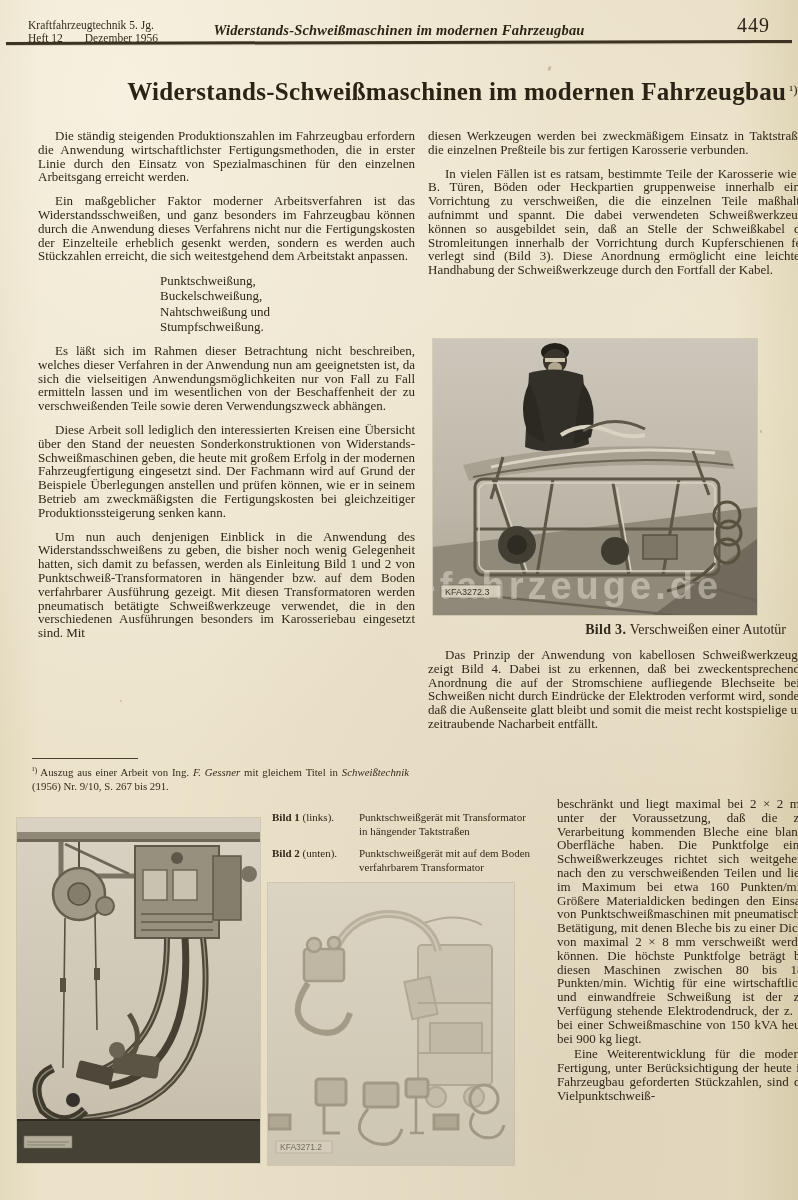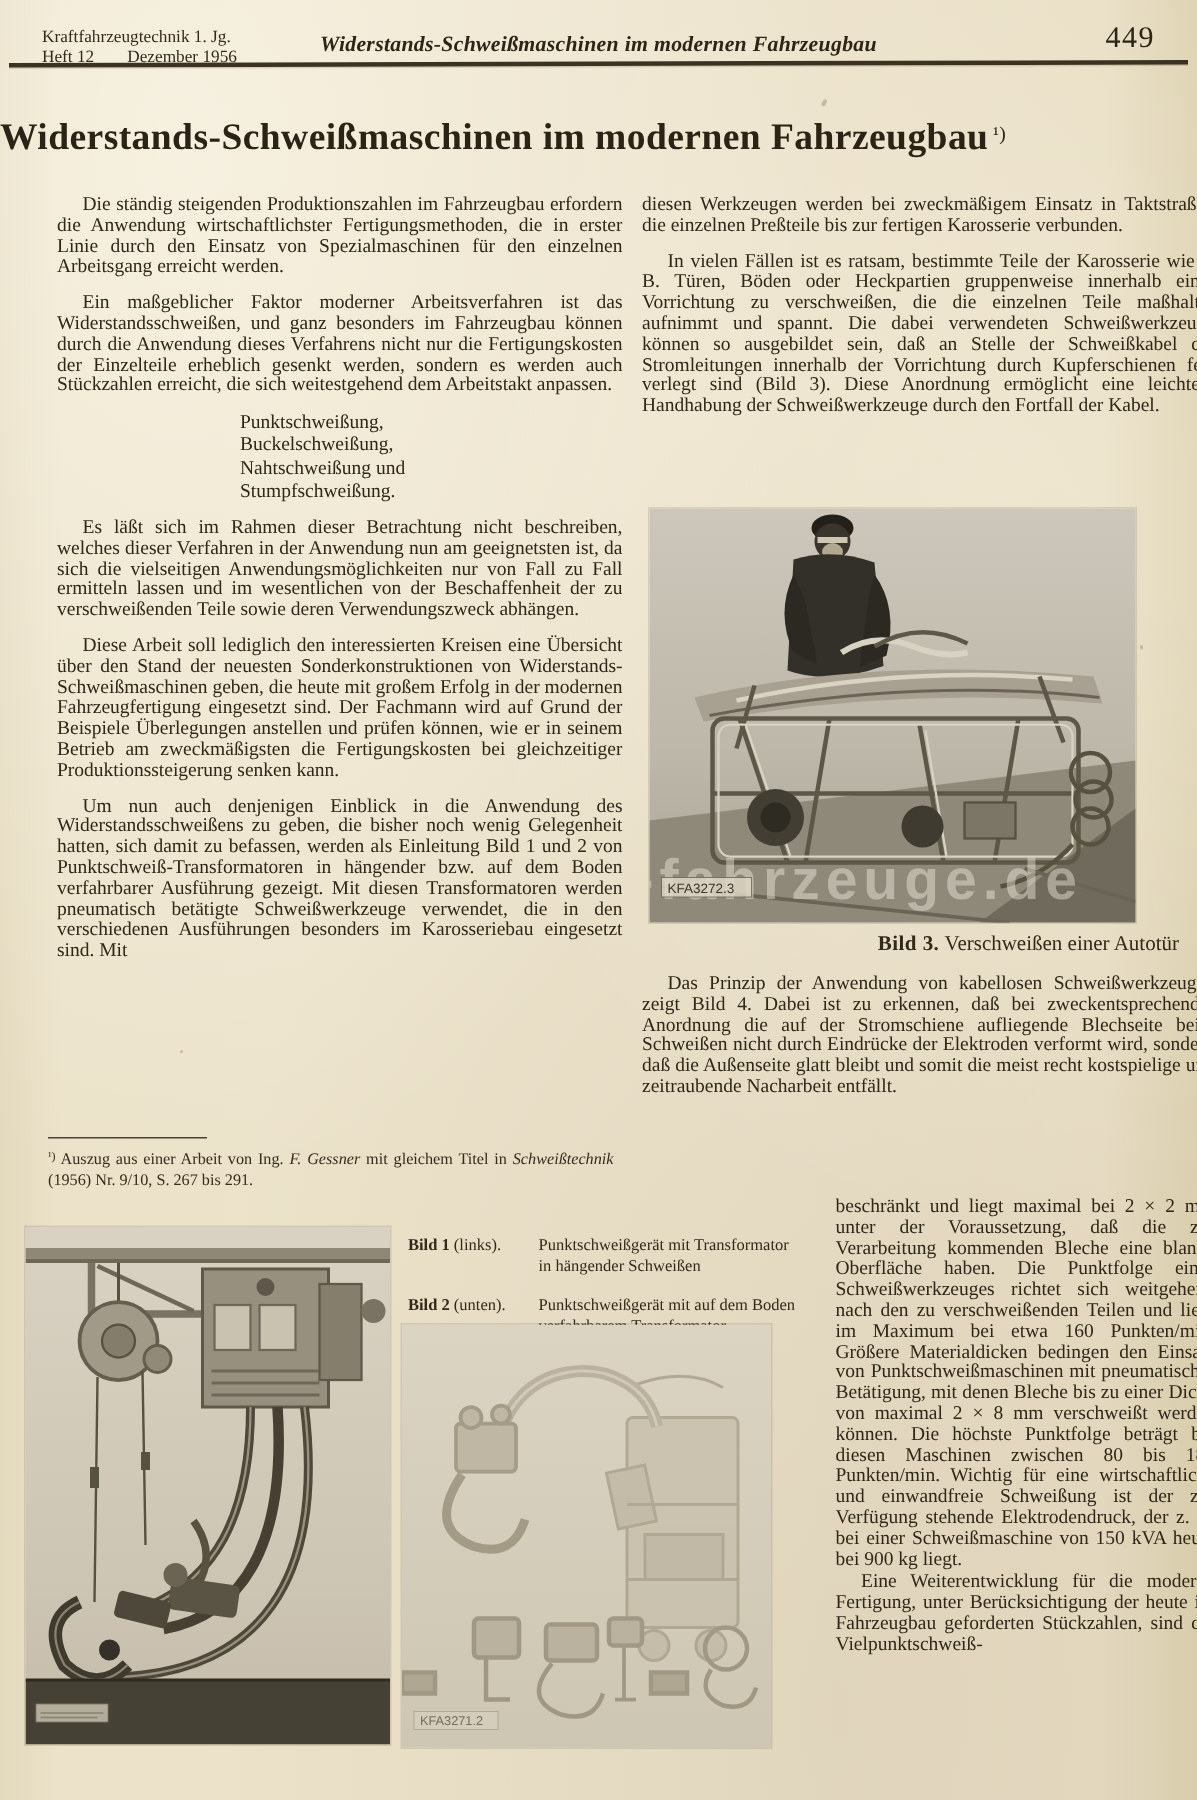--- a/index.html
+++ b/index.html
@@ -20,21 +20,21 @@
   #journal-info{position:absolute;left:28px;top:19px;font-size:11.5px;line-height:13px;color:#332a1c;}
   #journal-info .l2 span{display:inline-block;}
   #journal-info .l2 .date{margin-left:22px;text-align:right;}
   #running-head{position:absolute;left:160px;right:160px;top:22px;text-align:center;
     font-style:italic;font-weight:bold;font-size:14.5px;letter-spacing:.2px;color:#2c2416;}
   #page-number{position:absolute;right:28px;top:14px;font-size:20px;letter-spacing:1px;color:#2c2416;margin-left:32px;}
   #header-rule{position:absolute;left:6px;right:6px;top:41px;height:2.5px;background:#3b3222;
     transform:rotate(-.15deg);box-shadow:0 1px 0 rgba(59,50,34,.15);}
 
   
-  #article-title{position:absolute;left:0;right:0;top:78px;text-align:left;
+  #article-title{position:absolute;left:0;right:0;top:78px;text-align:right;
     font-size:25px;font-weight:bold;letter-spacing:.3px;color:#2b2315;}
   #article-title sup{font-size:13px;font-weight:normal;vertical-align:6px;margin-left:3px;}
 
   
   .body-text{font-size:13px;line-height:13.8px;text-align:justify;color:#2f2719;margin-left:24px;}
   .body-text p{margin:0 0 10px 0;}
   .body-text p.ind{text-indent:17px;}
   #left-col{position:absolute;left:14px;top:129px;width:377px;max-height:626px;overflow:hidden;}
   #process-list{margin:2px 0 10px 0;padding:0 0 0 122px;list-style:none;line-height:15.2px;}
   #right-col-upper{position:absolute;left:404px;top:129px;width:382px;max-height:205px;overflow:hidden;}
@@ -45,21 +45,21 @@
 
   
   #footnote{position:absolute;left:14px;top:758px;width:377px;font-size:10.8px;line-height:13.5px;
     text-align:justify;color:#352c1d;margin-left:18px;}
   #footnote .rule{width:106px;height:1.4px;background:#4a4132;margin:0 0 5px 0;}
   #footnote sup{font-size:8px;vertical-align:3px;}
   .it{font-style:italic;}
 
   
   #captions-block{position:absolute;left:272px;top:811px;width:260px;font-size:11px;line-height:13.5px;color:#32291a;}
-  .fig-cap{display:grid;grid-template-columns:83px 1fr;column-gap:4px;margin-bottom:9px;margin-top:13px;}
+  .fig-cap{display:grid;grid-template-columns:83px 1fr;column-gap:4px;margin-bottom:9px;}
   .fig-cap .lab{white-space:nowrap;}
   .fig-cap .lab b{font-weight:bold;}
   .fig-cap .txt{text-align:left;}
   #bild3-caption{position:absolute;left:404px;top:622px;width:382px;text-align:right;
     font-size:14px;color:#32291a;}
   #bild3-caption b{font-weight:bold;letter-spacing:.3px;}
 
   
   .photo{position:absolute;outline:1px solid rgba(40,30,10,.12);}
   #bild1-photo{left:17px;top:818px;width:243px;height:345px;}
@@ -71,21 +71,21 @@
 <body>
 
 <div id="page">
 
   <div class="speck" style="left:548px;top:66px;width:3px;height:5px;transform:rotate(28deg)"></div>
   <div class="speck" style="left:120px;top:700px;width:2px;height:2px"></div>
   <div class="speck" style="left:72px;top:966px;width:7px;height:6px;opacity:.18"></div>
   <div class="speck" style="left:760px;top:430px;width:2px;height:3px"></div>
 
   <div id="journal-info">
-    <div class="l1">Kraftfahrzeugtechnik 1. Jg.</div>
+    <div class="l1">Kraftfahrzeugtechnik 5. Jg.</div>
     <div class="l2">
       <span>Heft 12</span><span class="date">Dezember 1956</span>
     </div>
   </div>
   <div id="running-head">Widerstands-Schweißmaschinen im modernen Fahrzeugbau</div>
   <div id="page-number">449</div>
   <div id="header-rule"></div>
 
   <div id="article-title">
     <span>Widerstands-Schweißmaschinen im modernen Fahrzeugbau</span><sup>¹)</sup>
@@ -184,21 +184,21 @@
   </div>
 
   <div id="right-col-narrow" class="body-text">
     <p>beschränkt und liegt maximal bei 2 × 2 mm unter der Voraussetzung, daß die zur Verarbeitung kommenden Bleche eine blanke Oberfläche haben. Die Punktfolge eines Schweißwerkzeuges richtet sich weitgehend nach den zu verschweißenden Teilen und liegt im Maximum bei etwa 160 Punkten/min. Größere Materialdicken bedingen den Einsatz von Punktschweißmaschinen mit pneumatischer Betätigung, mit denen Bleche bis zu einer Dicke von maximal 2 × 8 mm verschweißt werden können. Die höchste Punktfolge beträgt bei diesen Maschinen zwischen 80 bis 180 Punkten/min. Wichtig für eine wirtschaftliche und einwandfreie Schweißung ist der zur Verfügung stehende Elektrodendruck, der z. B. bei einer Schweißmaschine von 150 kVA heute bei 900 kg liegt.</p>
     <p class="ind">Eine Weiterentwicklung für die moderne Fertigung, unter Berücksichtigung der heute im Fahrzeugbau geforderten Stückzahlen, sind die Vielpunktschweiß-</p>
   </div>
 
   <div id="captions-block">
     <div class="fig-cap">
       <span class="lab"><b>Bild 1</b> <span>(links).</span></span>
-      <span class="txt">Punktschweißgerät mit Transformator in hängender Schweißen</span>
+      <span class="txt">Punktschweißgerät mit Transformator in hängender Taktstraßen</span>
     </div>
     <div class="fig-cap">
       <span class="lab"><b>Bild 2</b> <span>(unten).</span></span>
       <span class="txt">Punktschweißgerät mit auf dem Boden verfahrbarem Transformator</span>
     </div>
   </div>
 
   <div id="bild1-photo" class="photo">
     <svg width="243" height="345" viewBox="0 0 243 345">
       <defs>

